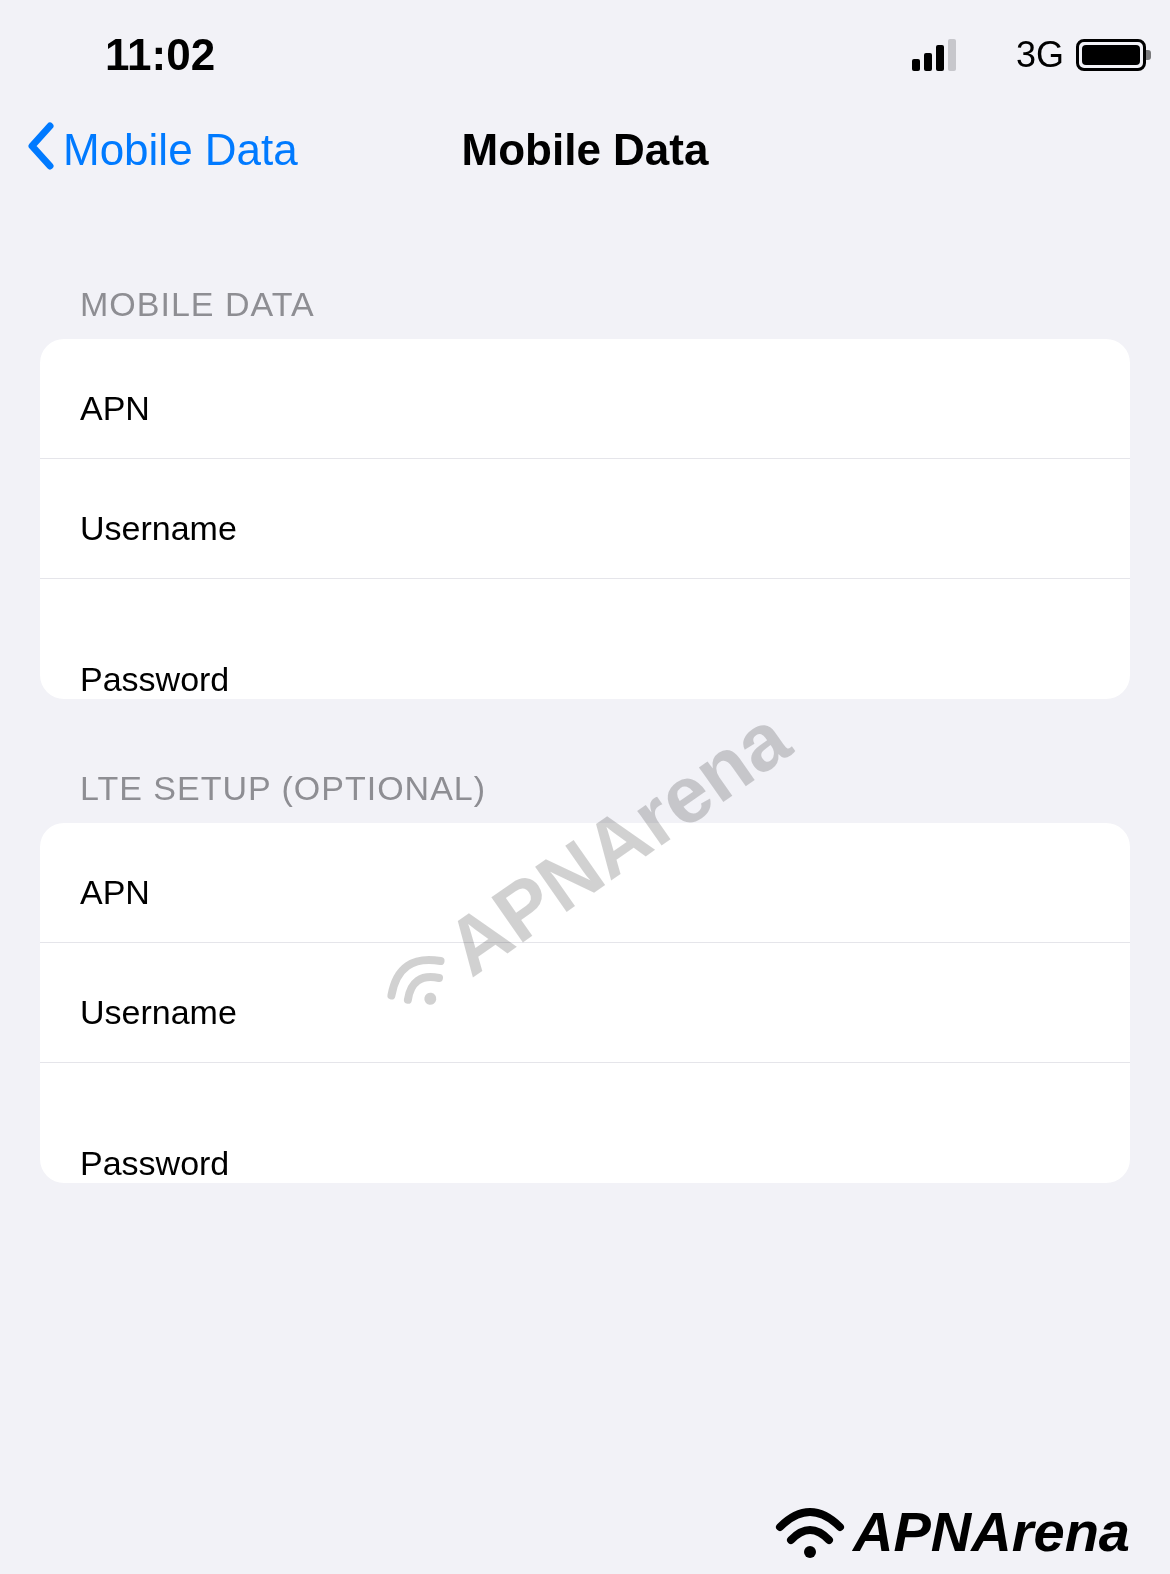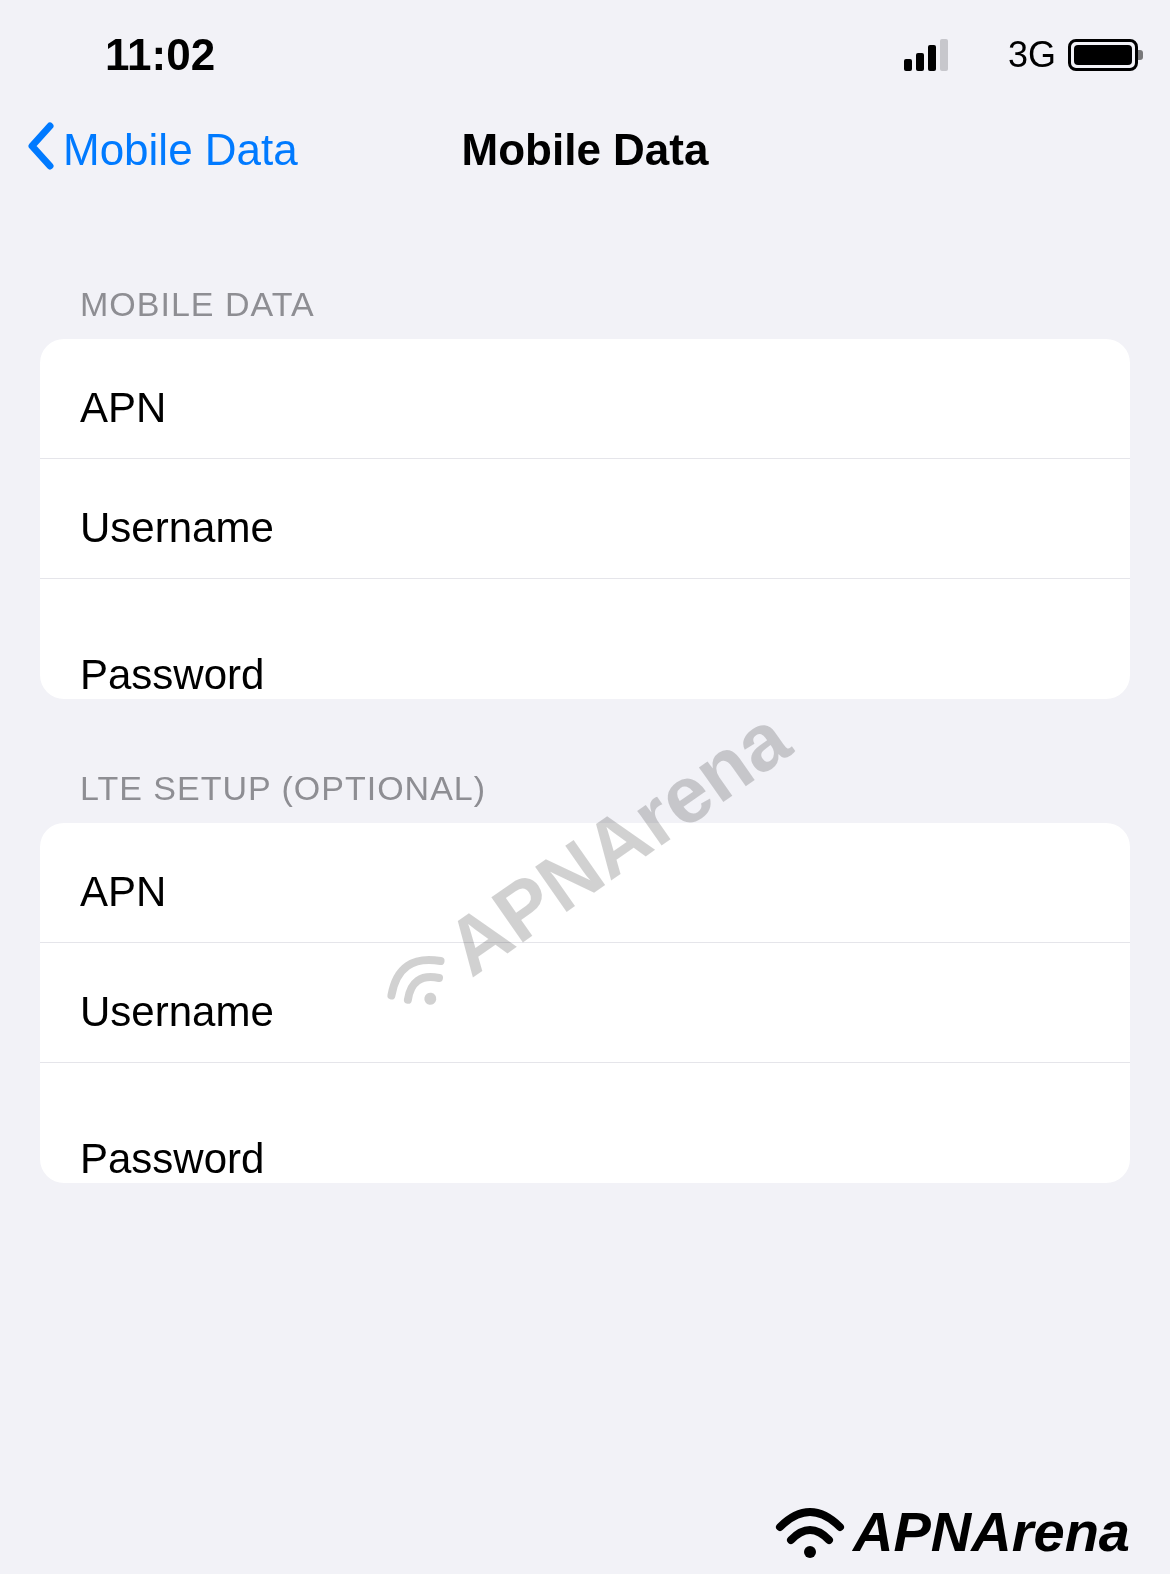--- a/index.html
+++ b/index.html
@@ -12,21 +12,21 @@
       background: #f2f2f7;
       width: 1170px;
       height: 1574px;
       position: relative;
       overflow: hidden;
     }
     .status-bar {
       display: flex;
       justify-content: space-between;
       align-items: center;
-      padding: 30px 32px 20px 105px;
+      padding: 30px 24px 20px 105px;
       height: 100px;
     }
     .status-time {
       font-size: 44px;
       font-weight: 600;
       color: #000;
     }
     .status-right {
       display: flex;
       align-items: center;
@@ -130,21 +130,21 @@
       align-items: center;
       padding: 0 40px;
       height: 120px;
       border-bottom: 1px solid #e5e5ea;
     }
     .settings-row:last-child {
       border-bottom: none;
       align-items: flex-end;
     }
     .row-label {
-      font-size: 42px;
+      font-size: 34px;
       font-weight: 400;
       color: #000;
       width: 240px;
       flex-shrink: 0;
       margin-top: 19px;
     }
     .row-input {
       font-size: 42px;
       font-weight: 400;
       color: #000;

